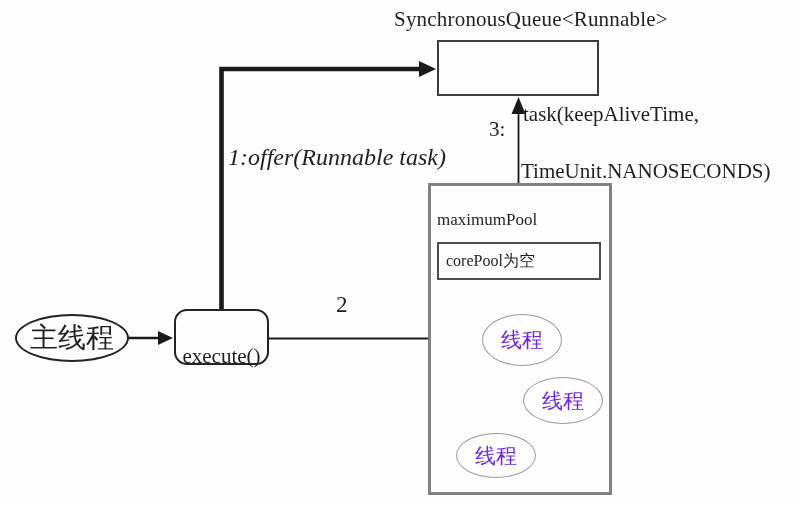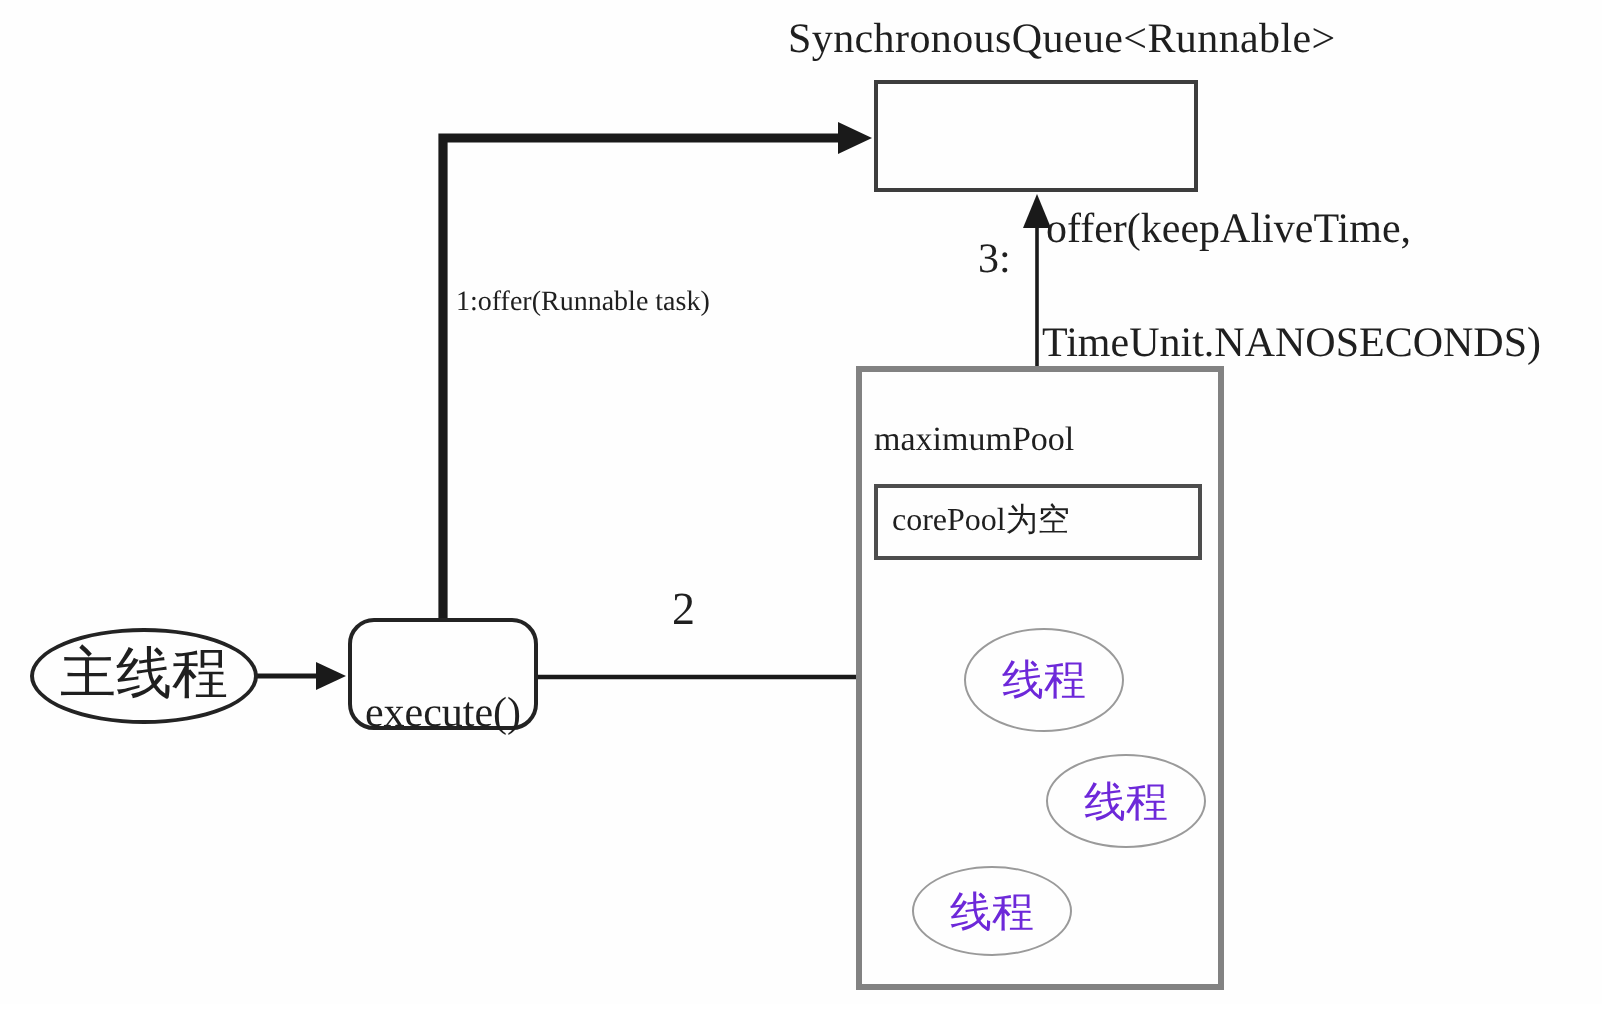--- a/index.html
+++ b/index.html
@@ -28,21 +28,22 @@
     letter-spacing: 0.2px;
   }
   #queue-box {
     left: 437px; top: 40px;
     width: 158px; height: 52px;
     border: 2.5px solid #3d3d3d;
     background: #fefefe;
   }
   #offer-label {
     left: 228px; top: 144px;
-    font-size: 14px;
+    font-size: 24px;
+    font-style: italic;
   }
   #step3-prefix {
     left: 489px; top: 118px;
     font-size: 21px;
   }
   #poll-line1 {
     left: 523px; top: 103px;
     font-size: 21px;
   }
   #poll-line2 {
@@ -136,21 +137,21 @@
 
     <line x1="518.5" y1="315" x2="518.5" y2="108" stroke="#1a1a1a" stroke-width="1.8"></line>
     <polygon points="518.5,97 511.5,114 525.5,114" fill="#1a1a1a"></polygon>
   </svg>
 
   <div class="abs label" id="queue-title">SynchronousQueue&lt;Runnable&gt;</div>
   <div class="abs" id="queue-box"></div>
 
   <div class="abs label" id="offer-label">1:offer(Runnable task)</div>
   <div class="abs label" id="step3-prefix">3:</div>
-  <div class="abs label" id="poll-line1">offer(keepAliveTime,</div>
+  <div class="abs label" id="poll-line1">task(keepAliveTime,</div>
   <div class="abs label" id="poll-line2">TimeUnit.NANOSECONDS)</div>
   <div class="abs label" id="step2-label">2</div>
 
   <div class="abs" id="maximum-pool-box"></div>
   <div class="abs label" id="maximum-pool-label">maximumPool</div>
 
   <div class="abs" id="core-pool-box">
     <span class="label" id="core-pool-label">corePool为空</span>
   </div>
 

